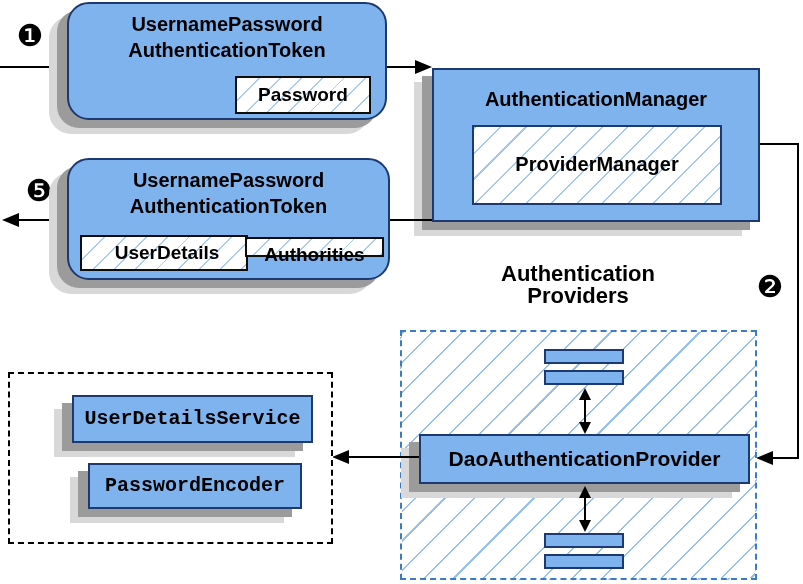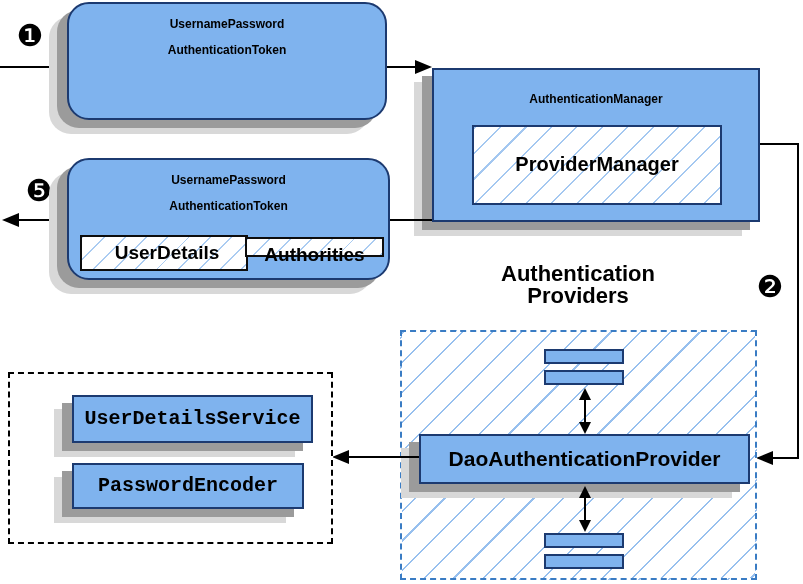--- a/index.html
+++ b/index.html
@@ -4,21 +4,21 @@
 <style>
   html,body{margin:0;padding:0;background:#fff;}
   .stage{
     position:relative;width:803px;height:584px;background:#fff;overflow:hidden;
     font-family:"Liberation Sans",sans-serif;color:#000;
   }
   .abs{position:absolute;}
   .blue-box{background:#7fb3ee;border:2px solid #1c3a70;box-sizing:border-box;}
   .rounded{border-radius:22px;}
   .shadow{box-shadow:-10px 8px 0 0 #9b9b9b,-18px 14px 0 0 #d8d8d8;}
-  .title{font-weight:bold;font-size:12px;line-height:26px;text-align:center;}
+  .title{font-weight:bold;font-size:20px;line-height:26px;text-align:center;}
   .field{
     background-color:#fff;border:2px solid #0d0d0d;box-sizing:border-box;
     font-weight:bold;font-size:19px;text-align:center;
     background-image:repeating-linear-gradient(135deg,rgba(125,176,234,.65) 0px,rgba(125,176,234,.65) 1.3px,transparent 1.3px,transparent 15px);
   }
   .hatch-md{
     background-color:#fff;
     background-image:repeating-linear-gradient(135deg,rgba(125,176,234,.7) 0px,rgba(125,176,234,.7) 1.5px,transparent 1.5px,transparent 18px);
   }
   .hatch-lg{
@@ -51,20 +51,21 @@
 
   <div class="abs hline" style="left:0;top:66px;width:67px;"></div>
   <div class="abs hline" style="left:387px;top:66px;width:29px;"></div>
   <div class="abs ah-right" style="left:415px;top:60px;"></div>
 
   <div class="abs blue-box rounded shadow" style="left:67px;top:2px;width:320px;height:118px;">
     <div class="abs title" style="left:0;right:0;top:7px;">
       <div>UsernamePassword</div>
       <div>AuthenticationToken</div>
     </div>
+    <div class="abs field" style="left:166px;top:72px;width:136px;height:38px;line-height:33px;">Password</div>
   </div>
 
   <div class="abs blue-box shadow" style="left:432px;top:68px;width:328px;height:154px;">
     <div class="abs hatch-md" style="left:38px;top:55px;width:250px;height:80px;border:2px solid #1c3a70;box-sizing:border-box;font-weight:bold;font-size:20px;text-align:center;line-height:74px;">ProviderManager</div>
     <div class="abs title" style="left:0;right:0;top:16px;">AuthenticationManager</div>
   </div>
 
   <div class="abs hline" style="left:390px;top:219px;width:42px;"></div>
   <div class="abs hline" style="left:18px;top:219px;width:49px;"></div>
   <div class="abs ah-left" style="left:2px;top:213px;"></div>
@@ -104,16 +105,16 @@
 
     <div class="abs bar" style="left:142px;top:201px;"></div>
     <div class="abs bar" style="left:142px;top:222px;"></div>
   </div>
 
   <div class="abs hline" style="left:348px;top:456px;width:71px;"></div>
   <div class="abs ah-left" style="left:332px;top:450px;"></div>
 
   <div class="abs services-frame" style="left:8px;top:372px;width:325px;height:172px;font-family:Liberation Mono, monospace;">
     <div class="abs blue-box shadow svc-box" style="left:62px;top:21px;width:241px;height:48px;line-height:44px;">UserDetailsService</div>
-    <div class="abs blue-box shadow svc-box" style="left:62px;top:89px;width:232px;height:46px;line-height:42px;">PasswordEncoder</div>
+    <div class="abs blue-box shadow svc-box" style="left:78px;top:89px;width:214px;height:46px;line-height:42px;">PasswordEncoder</div>
   </div>
 
 </div>
 
 </body></html>

